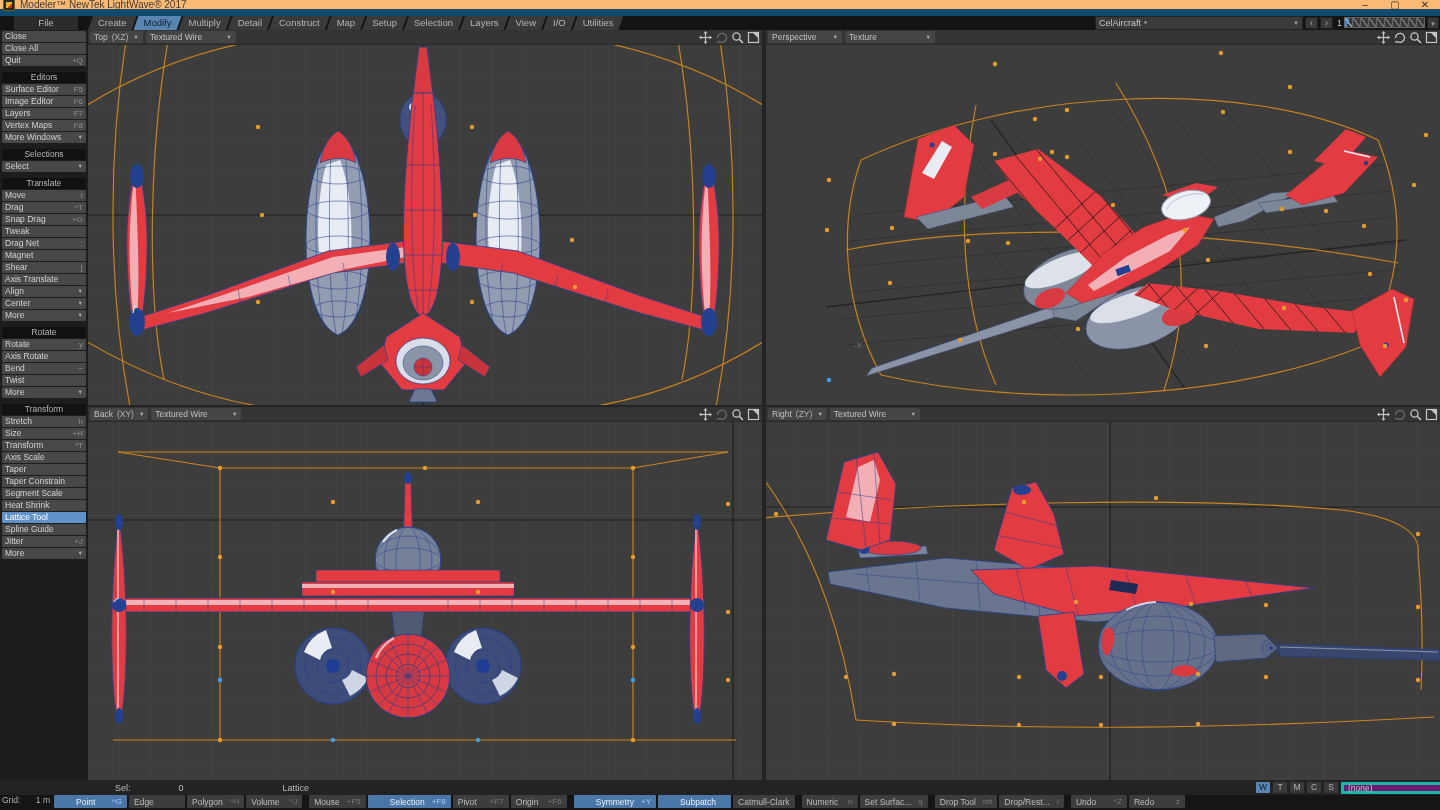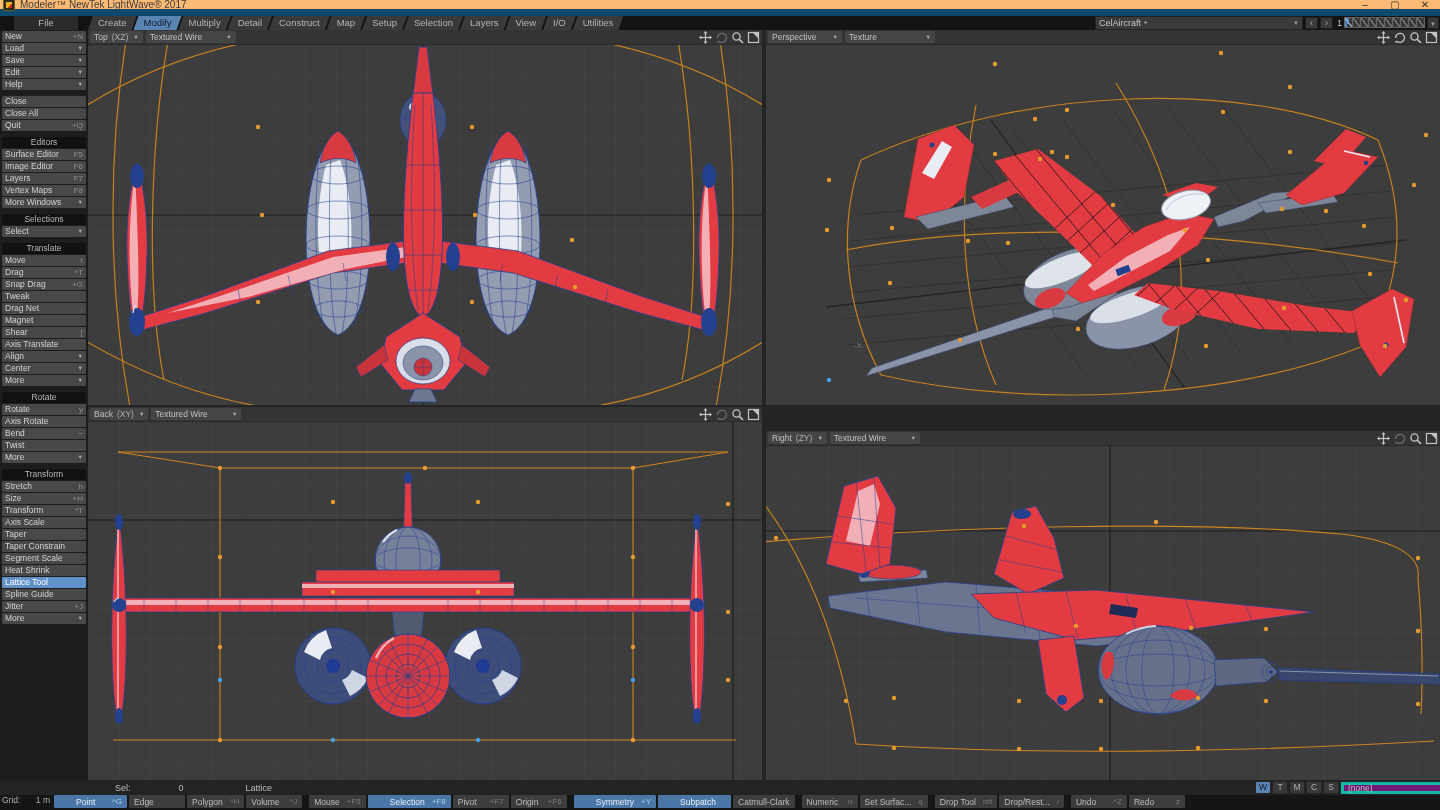--- a/index.html
+++ b/index.html
@@ -52,38 +52,38 @@
   .srow .slabel{white-space:nowrap;}
   .srow .skey{margin-left:auto;color:#8f8f8f;font-size:8px;}
   .srow .sarrow{margin-left:auto;color:#b0b0b0;font-size:5.5px;}
   .srow.sel{background:#6191c9;color:#fff;}
   
   .vpgrid{position:absolute;left:88px;top:30px;width:1352px;height:750px;background:#242424;}
   .vp{position:absolute;}
   .vp-tl{left:0;top:0;width:674px;height:375px;}
   .vp-pr{left:678px;top:0;width:674px;height:375px;}
   .vp-bl{left:0;top:377px;width:674px;height:373px;}
-  .vp-br{left:678px;top:377px;width:674px;height:373px;margin-top:24px;}
+  .vp-br{left:678px;top:377px;width:674px;height:373px;}
   .vphead{height:15px;background:#343434;display:flex;align-items:center;padding:0 2px;
           border-bottom:1px solid #2a2a2a;box-sizing:border-box;}
   .vpbtn{height:12px;background:#454545;border-radius:2px;display:flex;align-items:center;
          font-size:8.5px;color:#c2c2c2;padding:0 4px;margin-right:3px;}
   .vpbtn .axis{margin-left:4px;color:#b0b0b0;}
   .vpbtn .arr{font-size:5.5px;color:#b0b0b0;margin-left:5px;}
   .vpbtn.mode{width:82px;}
   .vpbtn.mode .arr{margin-left:auto;}
   .vpicons{margin-left:auto;display:flex;align-items:center;}
   .vpicons svg{margin-left:3px;display:block;}
   .vpcanvas{display:block;}
   
   .statusrow{position:absolute;left:0;top:780px;width:1440px;height:15px;background:#232323;
              display:flex;align-items:center;font-size:9px;color:#bdbdbd;padding-left:15px;}
   .statusrow .sel-label{margin-left:100px;}
   .statusrow .sel-value{margin-left:48px;}
-  .statusrow .tool-name{margin-left:62px;}
+  .statusrow .tool-name{margin-left:99px;}
   .vmap{margin-left:auto;display:flex;align-items:center;}
   .vbtn{width:14px;height:11px;background:#3a3a3a;color:#b0b0b0;font-size:8.5px;text-align:center;
         line-height:11px;margin-right:3px;border-radius:1px;}
   .vbtn.active{background:#5a84b2;color:#0d1c2e;}
   .vmap-sel{width:112px;height:12px;background:#701a75;border:3px solid #14b8a6;display:flex;
         align-items:center;font-size:8.5px;color:#c0c0c0;padding:0 4px;margin-right:2px;box-sizing:border-box;}
   .vmap-sel .arr{margin-left:auto;font-size:5.5px;color:#9a9a9a;}
   .toolbar{position:absolute;left:0;top:795px;width:1440px;height:22px;background:#151515;
            display:flex;align-items:flex-start;}
   .gridzone{width:54px;display:flex;font-size:8.5px;color:#b0b0b0;align-items:center;}
@@ -149,42 +149,20 @@
         <div class="layerbox"></div>
       </div>
     <div class="lbank-dd">▼</div>
   </div>
 </div>
 
 <div class="sidebar">
   <div id="sidebar-groups">
       <div class="sgroup">
         <div class="srow">
-          <span class="slabel">New</span>
-          <span class="skey">+N</span>
-        </div>
-        <div class="srow">
-          <span class="slabel">Load</span>
-          <span class="sarrow">▼</span>
-        </div>
-        <div class="srow">
-          <span class="slabel">Save</span>
-          <span class="sarrow">▼</span>
-        </div>
-        <div class="srow">
-          <span class="slabel">Edit</span>
-          <span class="sarrow">▼</span>
-        </div>
-        <div class="srow">
-          <span class="slabel">Help</span>
-          <span class="sarrow">▼</span>
-        </div>
-      </div>
-      <div class="sgroup">
-        <div class="srow">
           <span class="slabel">Close</span>
         </div>
         <div class="srow">
           <span class="slabel">Close All</span>
         </div>
         <div class="srow">
           <span class="slabel">Quit</span>
           <span class="skey">+Q</span>
         </div>
       </div>

